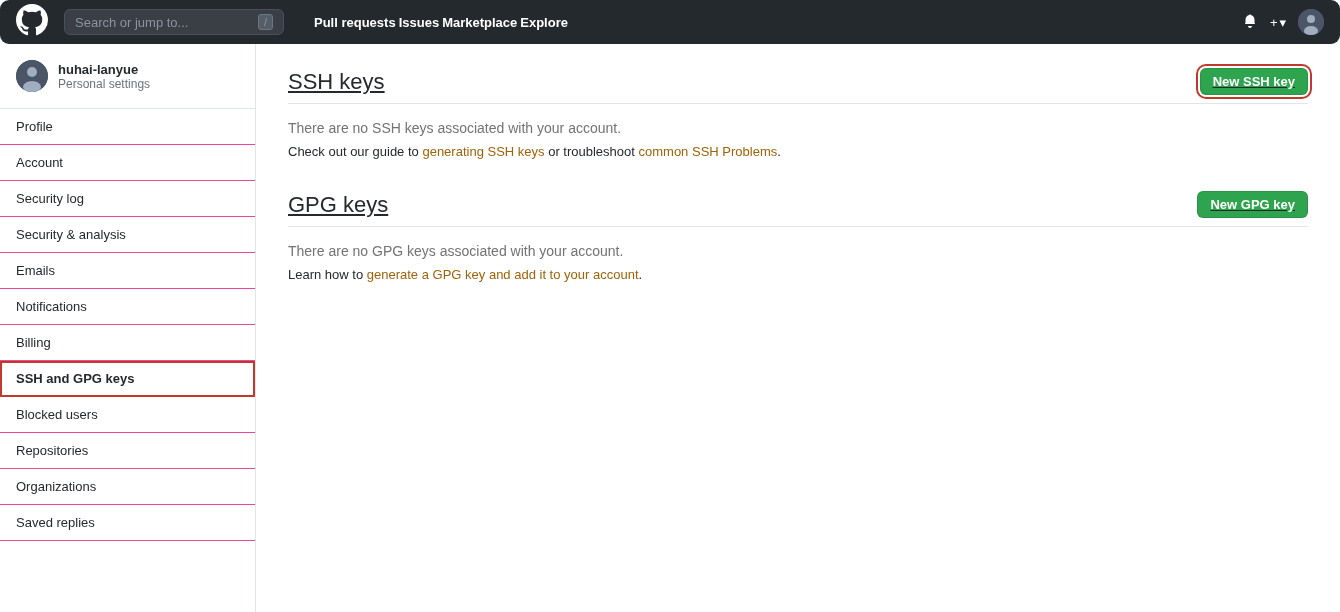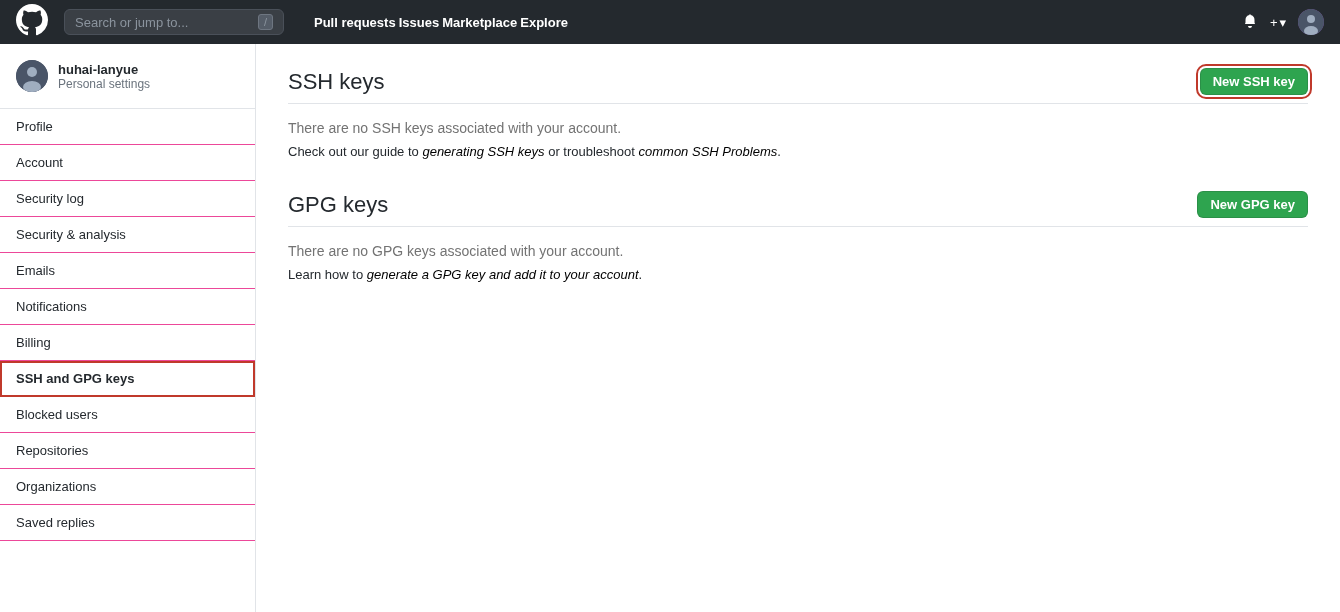--- a/index.html
+++ b/index.html
@@ -6,20 +6,21 @@
     body { font-family: -apple-system, BlinkMacSystemFont, "Segoe UI", Helvetica, Arial, sans-serif; font-size: 14px; color: #24292e; background: #fff; width: 1340px; min-height: 612px; }
 
     
     .topnav {
       background: #24292e;
       height: 44px;
       display: flex;
       align-items: center;
       padding: 0 16px;
       gap: 16px;
+      border-radius: 9px;
     }
     .topnav-logo { color: #fff; font-size: 20px; flex-shrink: 0; cursor: pointer; }
     .topnav-search {
       display: flex;
       align-items: center;
       background: #3a3f45;
       border: 1px solid #4a5059;
       border-radius: 6px;
       padding: 4px 10px;
       width: 220px;
@@ -60,41 +61,41 @@
       padding: 10px 16px;
       color: #24292e;
       text-decoration: none;
       font-size: 13px;
       cursor: pointer;
     }
 
     
     .main { flex: 1; padding: 24px 32px; }
     .section { margin-bottom: 32px; }
-    .section-header { display: flex; align-items: center; justify-content: space-between; margin-bottom: 16px; padding-bottom: 8px; border-bottom: 1px solid #e1e4e8; }
+    .section-header { display: flex; align-items: center; justify-content: space-between; margin-bottom: 16px; padding-bottom: 8px; border-bottom: 1px solid #e1e4e8; text-decoration: underline; }
     .section-title { font-size: 22px; font-weight: 300; color: #24292e; }
     .btn-green {
       background: #2ea44f;
       color: #fff;
       border: 1px solid rgba(27,31,35,.15);
       border-radius: 6px;
       padding: 5px 12px;
       font-size: 13px;
       font-weight: 600;
       cursor: pointer;
       white-space: nowrap;
       text-align: center;
     }
     .btn-outline-red {
       outline: 2px solid #c0392b;
       outline-offset: 2px;
     }
     .section-text { color: #737373; font-size: 14px; margin-bottom: 8px; }
     .section-subtext { font-size: 13px; color: #24292e; }
-    .link-blue { color: #000000; text-decoration: none; cursor: pointer; font-style: italic; }
+    .link-blue { color: #a16207; text-decoration: none; cursor: pointer; }
   </style>
 </head>
 <body>
 
 <nav class="topnav">
   <div class="topnav-logo">
     <svg width="32" height="32" viewBox="0 0 16 16" fill="white" aria-hidden="true">
       <path fill-rule="evenodd" d="M8 0C3.58 0 0 3.58 0 8c0 3.54 2.29 6.53 5.47 7.59.4.07.55-.17.55-.38 0-.19-.01-.82-.01-1.49-2.01.37-2.53-.49-2.69-.94-.09-.23-.48-.94-.82-1.13-.28-.15-.68-.52-.01-.53.63-.01 1.08.58 1.23.82.72 1.21 1.87.87 2.33.66.07-.52.28-.87.51-1.07-1.78-.2-3.64-.89-3.64-3.95 0-.87.31-1.59.82-2.15-.08-.2-.36-1.02.08-2.12 0 0 .67-.21 2.2.82.64-.18 1.32-.27 2-.27.68 0 1.36.09 2 .27 1.53-1.04 2.2-.82 2.2-.82.44 1.1.16 1.92.08 2.12.51.56.82 1.27.82 2.15 0 3.07-1.87 3.75-3.65 3.95.29.25.54.73.54 1.48 0 1.07-.01 1.93-.01 2.2 0 .21.15.46.55.38A8.013 8.013 0 0016 8c0-4.42-3.58-8-8-8z"></path>
     </svg>
   </div>

